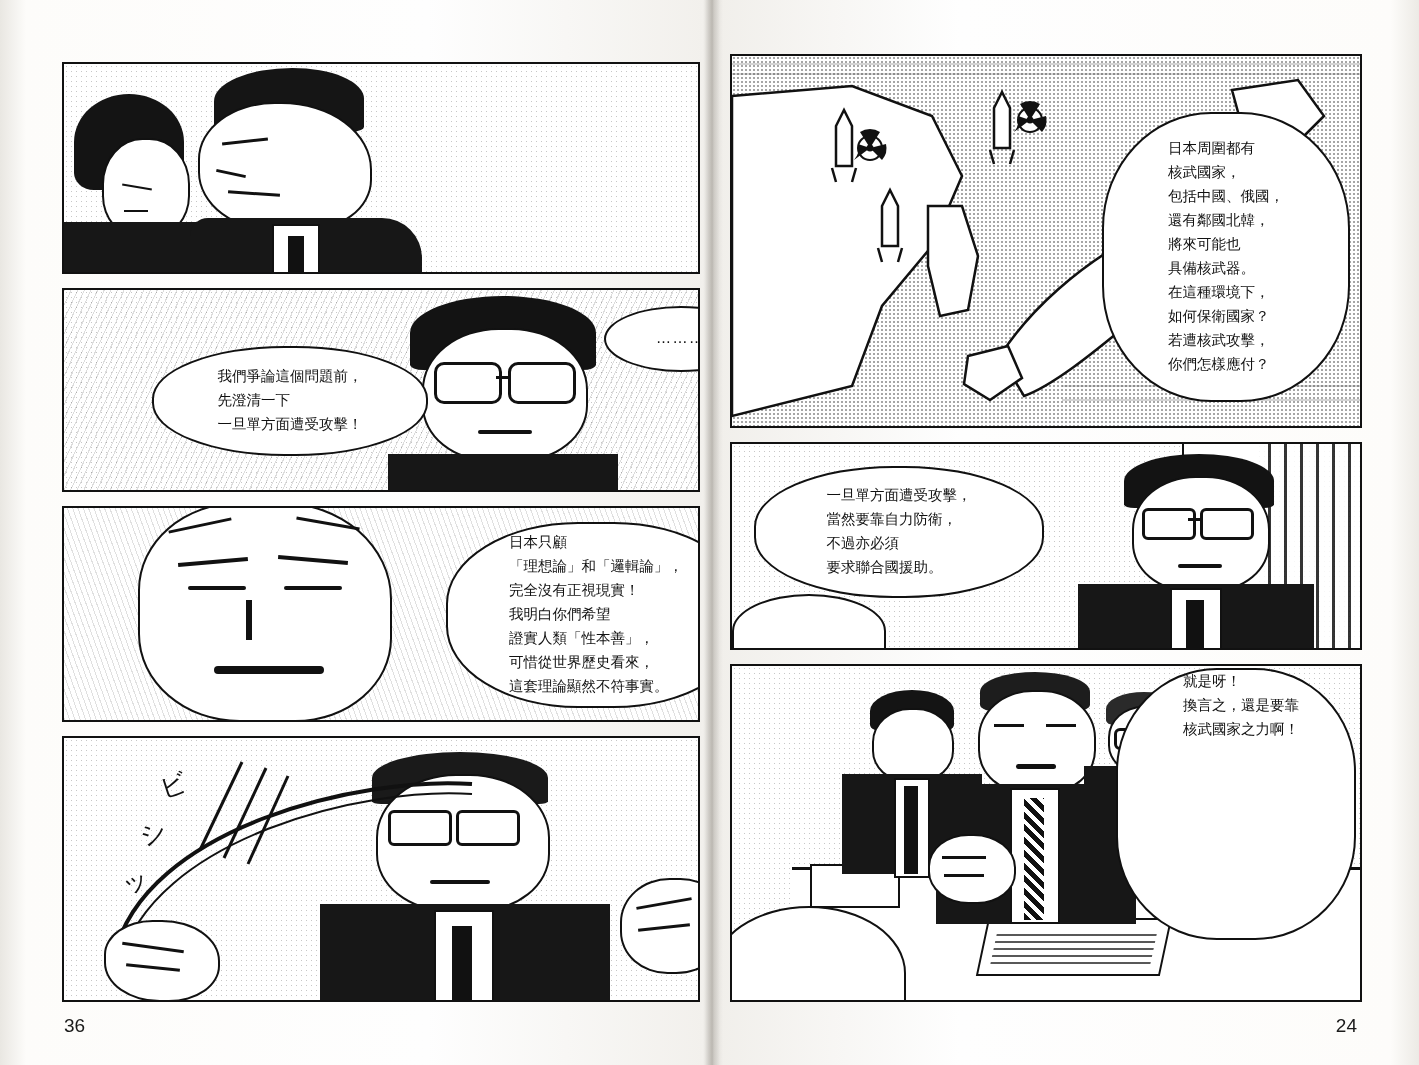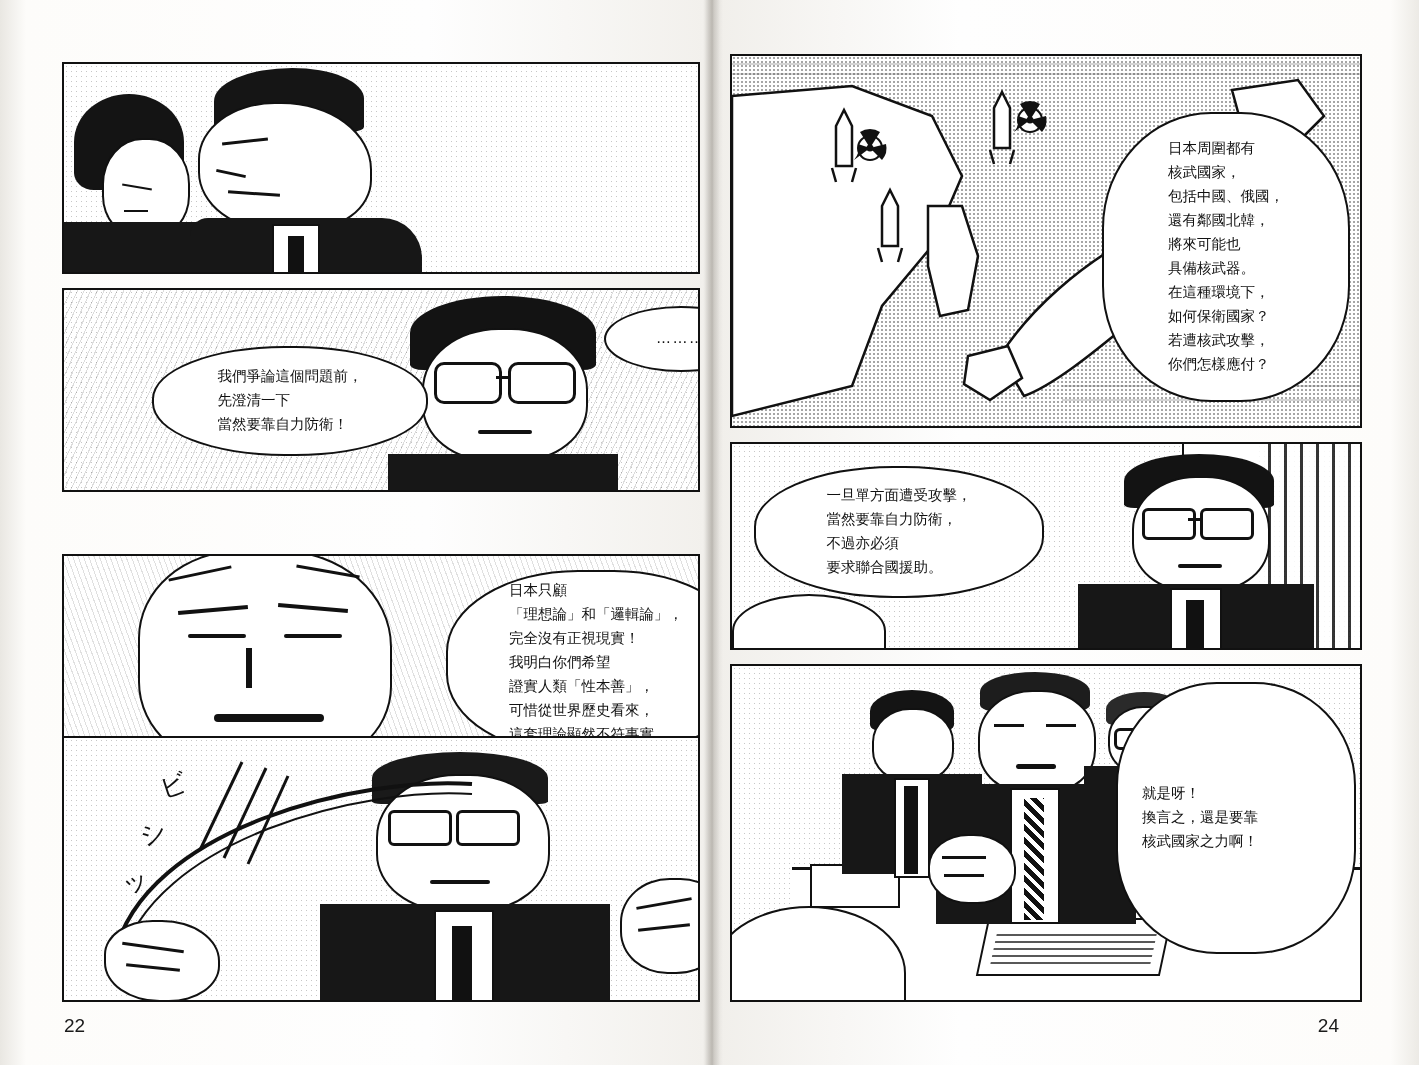--- a/index.html
+++ b/index.html
@@ -50,21 +50,21 @@
   .balloon .txt{
     font-family:"DejaVu Sans","Liberation Sans",sans-serif;
     color:#111;line-height:1.65;white-space:pre-line;
     text-align:left;font-size:14.5px;
   }
 
   
   .pageno{position:absolute;bottom:28px;font-size:19px;color:#1a1a1a;
           font-family:"Liberation Sans",sans-serif;}
   #pageno-left{left:64px;}
-  #pageno-right{right:80px;margin-left:8px;}
+  #pageno-right{right:62px;margin-left:8px;}
 
   
   .fig{position:absolute;}
   .suit{position:absolute;background:#171717;}
   .shirt{position:absolute;background:#fff;border:2px solid #111;}
   .tie{position:absolute;background:#111;}
   .skin{position:absolute;background:#fff;border:2px solid #111;border-radius:46% 46% 42% 42%;}
   .hair{position:absolute;background:#131313;border-radius:50% 50% 18% 18%;}
   .glass{position:absolute;border:3px solid #111;border-radius:6px;background:rgba(255,255,255,.9);}
   .line{position:absolute;background:#111;}
@@ -109,28 +109,28 @@
       <div class="skin" style="left:40px;top:32px;width:162px;height:130px;"></div>
       <div class="glass" style="left:52px;top:66px;width:62px;height:36px;border-radius:10px;"></div>
       <div class="glass" style="left:126px;top:66px;width:62px;height:36px;border-radius:10px;"></div>
       <div class="line" style="left:114px;top:80px;width:12px;height:3px;"></div>
       <div class="line" style="left:96px;top:134px;width:54px;height:4px;border-radius:3px;"></div>
       <div class="suit" style="left:6px;top:158px;width:230px;height:42px;"></div>
     </div>
     <div class="balloon" style="left:88px;top:56px;width:276px;height:110px;border-radius:48% / 48%;">
       <div class="txt">我們爭論這個問題前，
 先澄清一下
-當然要靠自力防衛！</div>
+一旦單方面遭受攻擊！</div>
     </div>
     <div class="balloon" style="left:540px;top:16px;width:154px;height:66px;border-radius:50% / 50%;">
       <div class="txt" style="letter-spacing:2px;">………</div>
     </div>
   </div>
 
-  <div class="panel" style="left:62px;top:506px;width:634px;height:212px;margin-top:48px;">
+  <div class="panel" style="left:62px;top:506px;width:634px;height:212px;">
     <div class="tone hatch2" style="inset:0;opacity:.35;"></div>
     <div class="fig" style="left:64px;top:0px;width:280px;height:212px;">
       <div class="skin" style="left:10px;top:-6px;width:250px;height:216px;border-radius:40% 44% 38% 40%;"></div>
       <div class="line" style="left:50px;top:52px;width:70px;height:4px;transform:rotate(-5deg);"></div>
       <div class="line" style="left:150px;top:50px;width:70px;height:4px;transform:rotate(5deg);"></div>
       <div class="line" style="left:60px;top:78px;width:58px;height:4px;border-radius:3px;"></div>
       <div class="line" style="left:156px;top:78px;width:58px;height:4px;border-radius:3px;"></div>
       <div class="line" style="left:118px;top:92px;width:6px;height:40px;"></div>
       <div class="line" style="left:86px;top:158px;width:110px;height:8px;border-radius:6px;"></div>
       <div class="line" style="left:40px;top:16px;width:64px;height:3px;transform:rotate(-12deg);"></div>
@@ -179,21 +179,21 @@
     <div style="position:absolute;left:96px;top:30px;font-size:26px;color:#111;transform:rotate(-18deg);">ビ</div>
     <div style="position:absolute;left:76px;top:78px;font-size:26px;color:#111;transform:rotate(-18deg);">シ</div>
     <div style="position:absolute;left:58px;top:126px;font-size:26px;color:#111;transform:rotate(-18deg);">ッ</div>
     <svg style="position:absolute;left:126px;top:16px;width:110px;height:120px;">
       <line x1="10" y1="96" x2="52" y2="8" stroke="#111" stroke-width="3"></line>
       <line x1="34" y1="104" x2="76" y2="14" stroke="#111" stroke-width="3"></line>
       <line x1="58" y1="110" x2="98" y2="22" stroke="#111" stroke-width="3"></line>
     </svg>
   </div>
 
-  <div class="pageno" id="pageno-left">22</div>
+  <div class="pageno" id="pageno-left">36</div>
 
   <div class="panel" style="left:730px;top:442px;width:628px;height:204px;">
     <div class="tone dots-light" style="inset:0;"></div>
 
     <div style="position:absolute;right:0;top:0;width:108px;height:100%;
                 background:repeating-linear-gradient(90deg,#111 0 3px,#fff 3px 16px);opacity:.85;"></div>
     <div style="position:absolute;right:104px;top:0;width:72px;height:100%;background:#fff;border-left:2px solid #111;"></div>
     <div class="fig" style="left:356px;top:10px;width:220px;height:194px;">
       <div class="hair" style="left:36px;top:0px;width:150px;height:54px;background:#131313;border-radius:58% 58% 8% 8%;"></div>
       <div class="skin" style="left:44px;top:22px;width:134px;height:112px;"></div>
@@ -315,21 +315,21 @@
     </div>
 
     <div class="fig" style="left:196px;top:168px;width:86px;height:70px;">
       <div class="skin" style="left:0;top:0;width:84px;height:66px;border-radius:46% 48% 44% 46%;"></div>
       <div class="line" style="left:14px;top:22px;width:44px;height:3px;"></div>
       <div class="line" style="left:16px;top:40px;width:40px;height:3px;"></div>
     </div>
 
     <div style="position:absolute;left:-20px;bottom:-40px;width:190px;height:130px;background:#fff;border:2px solid #111;border-radius:50% 50% 0 0;"></div>
 
-    <div class="balloon" style="left:384px;top:16px;width:240px;height:272px;border-radius:42% / 38%;flex-direction:column;padding:0 14px;gap:36px;">
+    <div class="balloon" style="left:384px;top:2px;width:240px;height:272px;border-radius:42% / 38%;flex-direction:row;padding:0 14px;gap:36px;">
       <div class="txt" style="align-self:flex-start;margin-left:10px;">就是呀！
 換言之，還是要靠
 核武國家之力啊！</div>
     </div>
   </div>
 
   <div class="pageno" id="pageno-right">24</div>
 
 </div>
 

